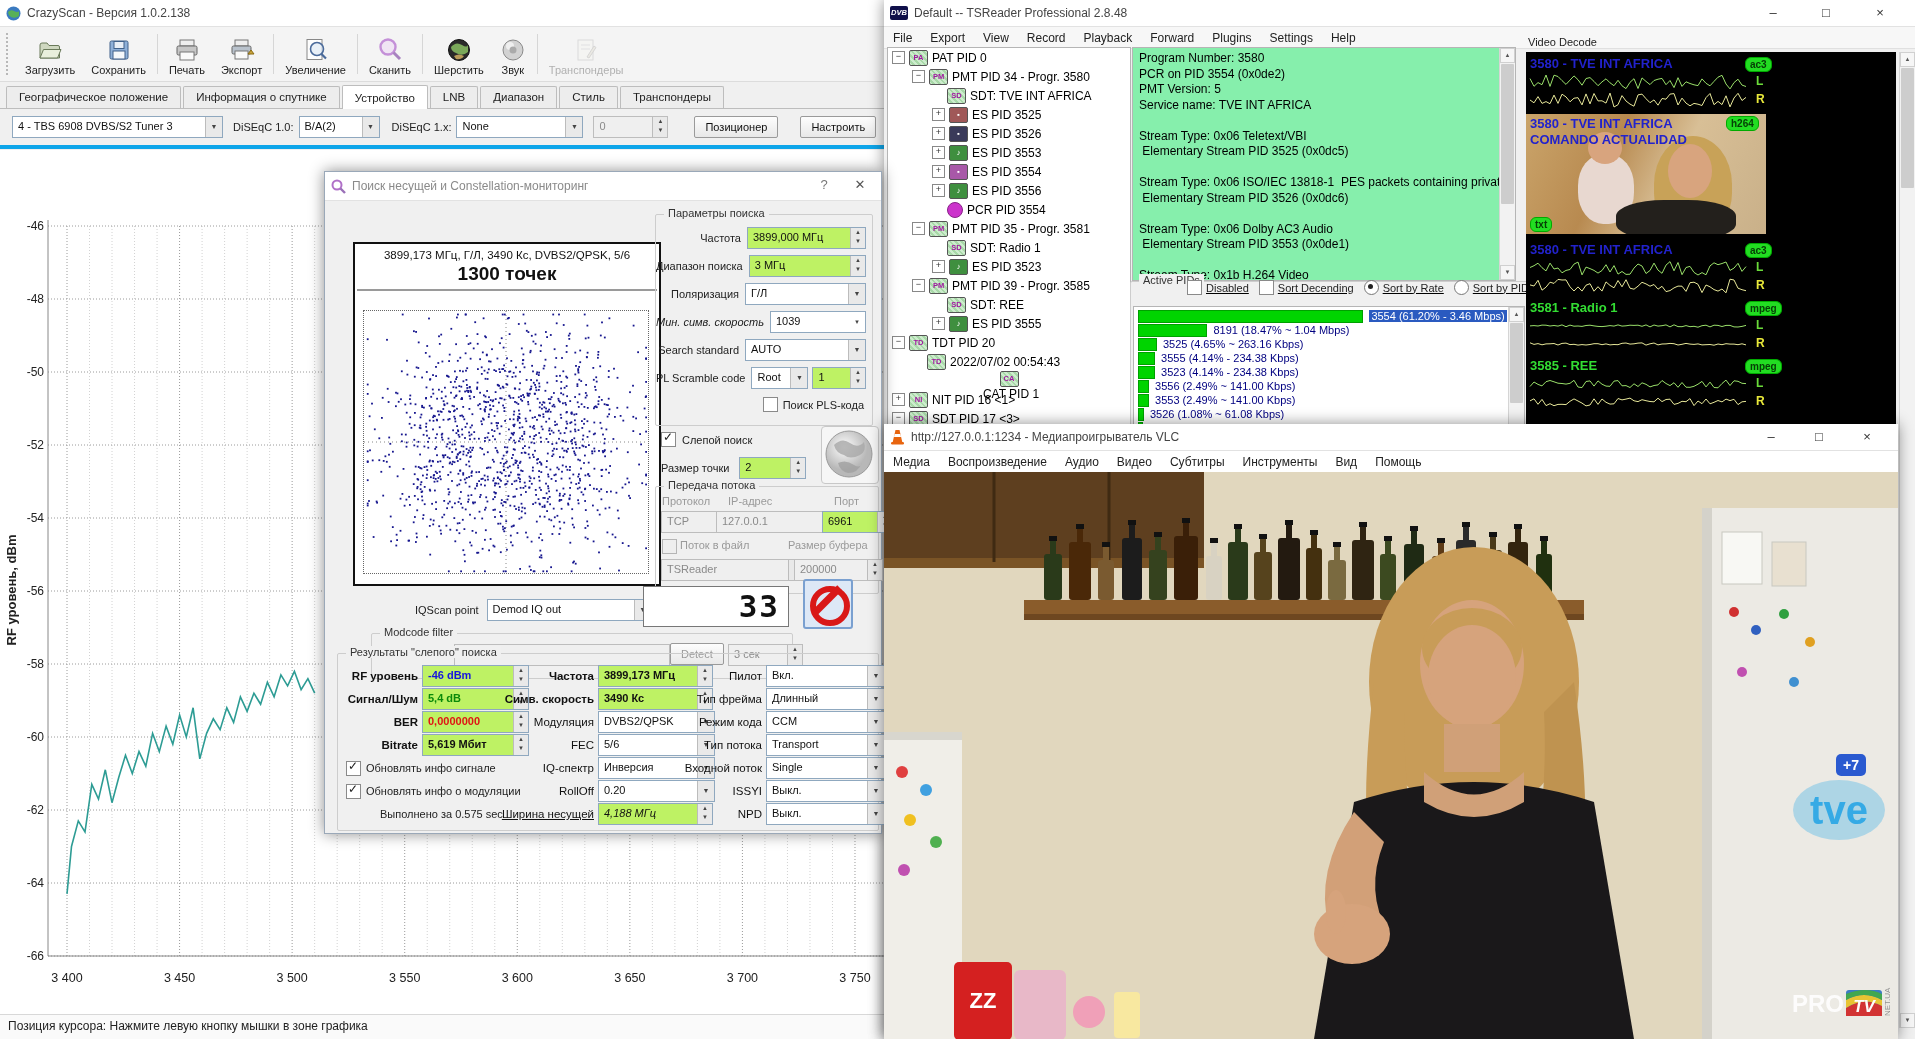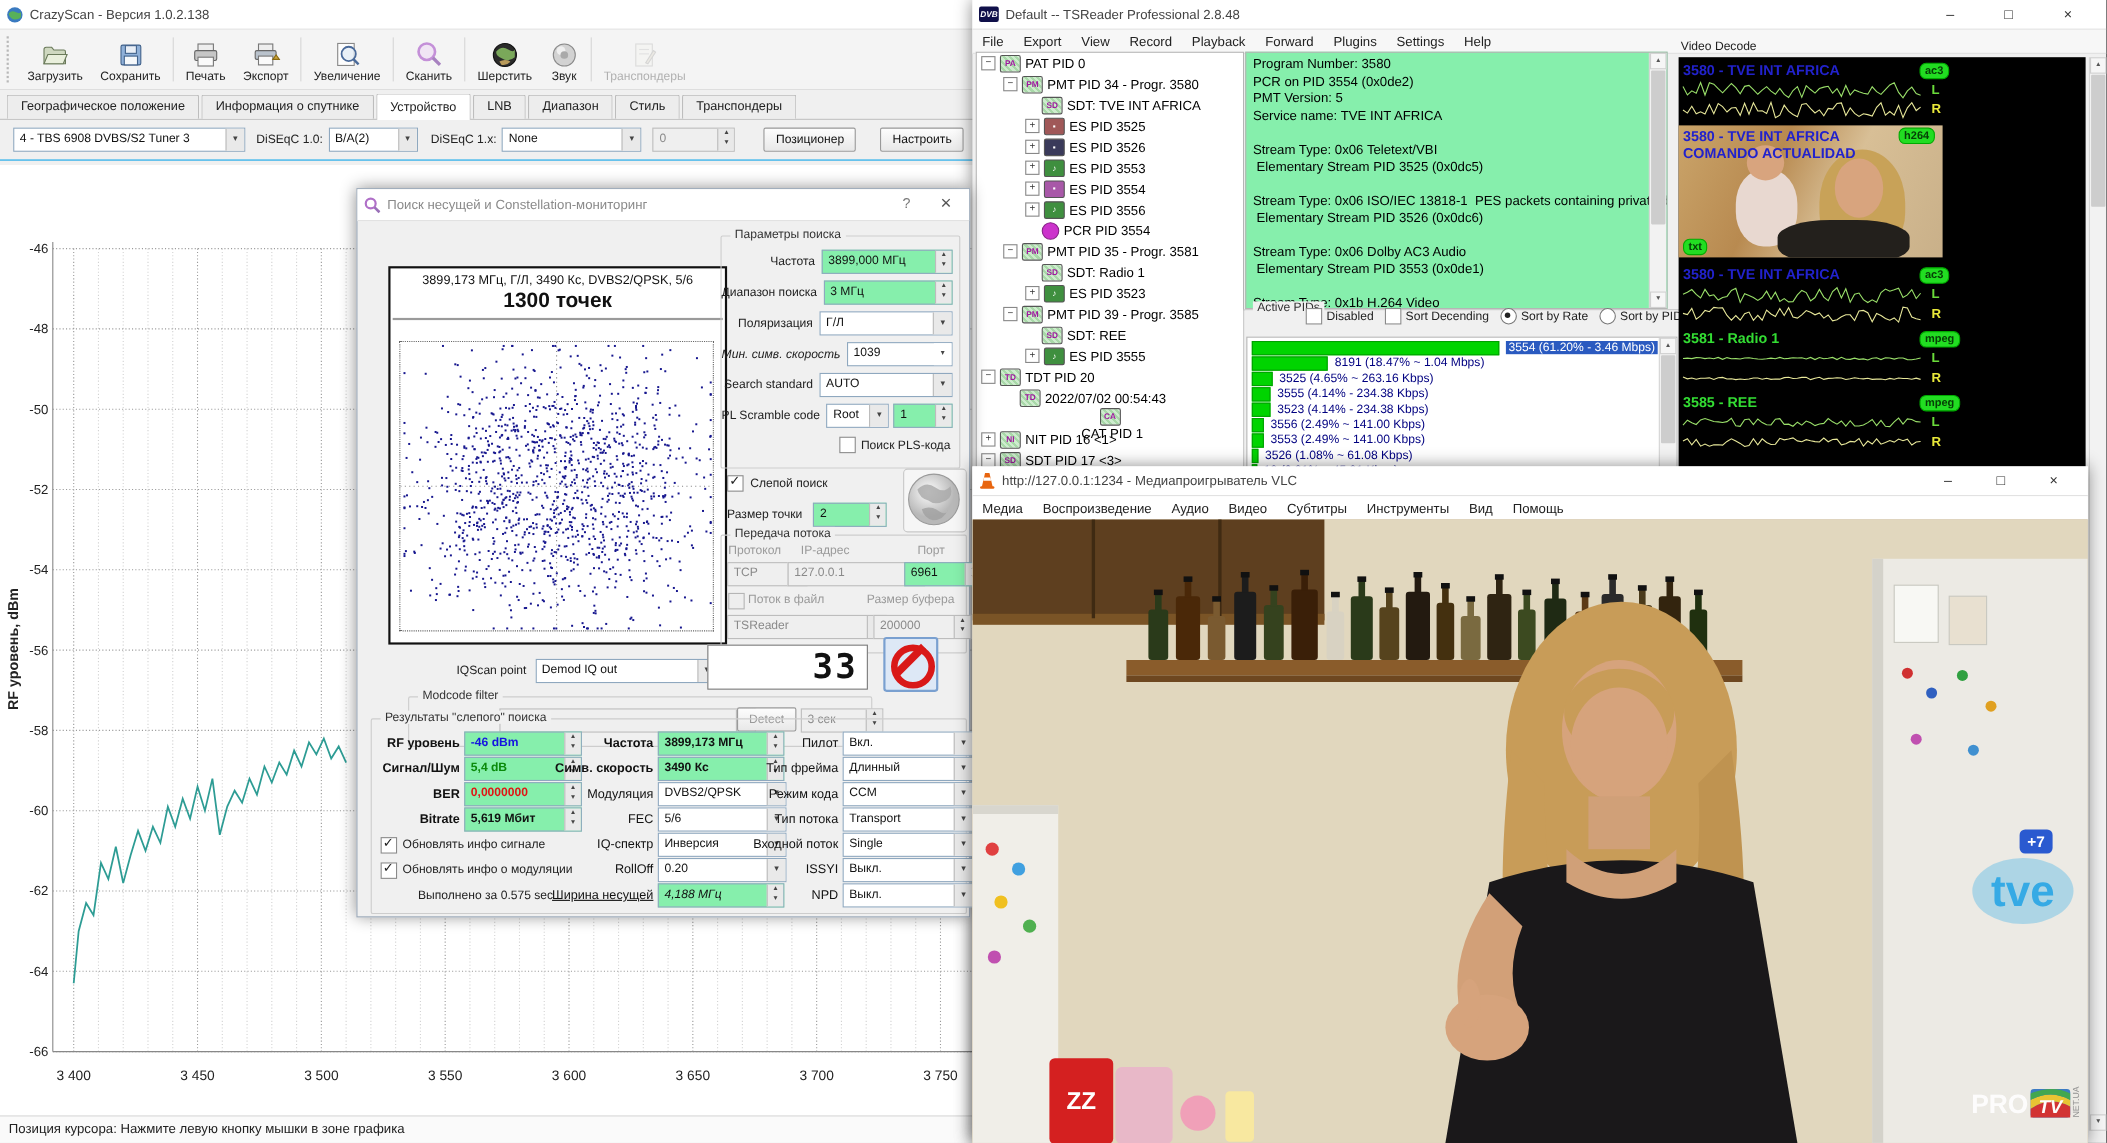--- a/index.html
+++ b/index.html
@@ -10,25 +10,25 @@
   
   #cs-toolbar{height:50px;background:#f4f4f4;border-bottom:1px solid #dcdcdc;display:flex;align-items:stretch;padding:2px 0 2px 6px;}
   .tb-handle{width:5px;border-left:2px dotted #b8b8b8;margin:4px 4px 4px 0;}
   .tbtn{display:flex;flex-direction:column;align-items:center;justify-content:flex-end;padding:2px 8px 3px;font-size:11px;color:#222;}
   .tbtn.disabled{color:#9a9a9a;opacity:.75;}
   .tbtn svg{width:26px;height:26px;margin-bottom:1px;}
   .tsep{width:1px;background:#d6d6d6;margin:5px 3px;}
   #cs-tabs{display:flex;align-items:flex-end;height:26px;border-bottom:1px solid #bdbdbd;background:#f0f0f0;padding-left:6px;}
   .tab{font-size:11.5px;color:#222;padding:4px 12px 5px;border:1px solid #bdbdbd;border-bottom:none;background:#ededed;margin-right:2px;border-radius:2px 2px 0 0;}
   .tab.active{background:#fff;position:relative;top:1px;padding-top:6px;}
-  #cs-devrow{height:36px;background:#f0f0f0;display:flex;align-items:center;padding-left:12px;font-size:11px;color:#222;border-bottom:1px solid #0ea5e9;}
+  #cs-devrow{height:36px;background:#f0f0f0;display:flex;align-items:center;padding-left:12px;font-size:11px;color:#222;border-bottom:4px solid #0ea5e9;}
   .combo{position:relative;height:20px;background:#fff;border:1px solid #8fa8bf;font-size:11px;line-height:19px;padding:0 18px 0 5px;color:#111;white-space:nowrap;}
   .combo .arr{position:absolute;right:0;top:0;bottom:0;width:16px;background:#e9e9e9;border-left:1px solid #bcbcbc;text-align:center;font-size:7px;line-height:19px;color:#444;}
   .combo.dis{background:#efefef;color:#8a8a8a;border-color:#bdbdbd;}
-  .spin{position:relative;height:20px;background:#86efac;border:1px solid #8fa8bf;font-size:11px;line-height:19px;padding:0 16px 0 5px;color:#111;white-space:nowrap;}
+  .spin{position:relative;height:20px;background:#bef264;border:1px solid #8fa8bf;font-size:11px;line-height:19px;padding:0 16px 0 5px;color:#111;white-space:nowrap;}
   .spin .ud{position:absolute;right:0;top:0;bottom:0;width:14px;border-left:1px solid #bcbcbc;background:#e9e9e9;font-size:6px;line-height:9px;text-align:center;color:#444;}
   .spin.dis{background:#efefef;color:#8a8a8a;border-color:#bdbdbd;}
   .pbtn{height:22px;background:linear-gradient(#fdfdfd,#e8e8e8);border:1px solid #9a9a9a;font-size:11px;padding:0 10px;line-height:20px;color:#111;border-radius:2px;}
   #cs-chart{position:absolute;left:0;top:150px;width:890px;height:865px;background:#fff;}
   #cs-status{position:absolute;left:0;bottom:0;width:890px;height:24px;background:#fafafa;border-top:1px solid #d8d8d8;font-size:12px;color:#222;line-height:23px;padding-left:8px;}
   
   #dlg{left:324px;top:171px;width:556px;height:661px;border:1px solid #9aa8b8;z-index:20;}
   #dlg .titlebar{height:28px;color:#8a8a8a;font-size:12px;}
   .gbox{position:absolute;border:1px solid #cdcdcd;border-radius:2px;}
   .gbox .glab{position:absolute;top:-8px;left:8px;background:#f0f0f0;padding:0 4px;font-size:11px;color:#333;white-space:nowrap;}
@@ -1923,21 +1923,21 @@
 
 Stream Type: 0x1b H.264 Video</div>
       <div class="sbar">
           <div class="ar">▲</div>
           <div class="th" style="top:16px;height:140px"></div>
           <div class="ar" style="position:absolute;bottom:0;left:0;right:0">▼</div>
         </div>
     </div>
     <div class="gbox" id="pids-group">
       <span class="glab" style="background:#f0f0f0">Active PIDs</span>
-      <div class="row" style="left:56px;top:-2px;">
+      <div class="row" style="left:56px;top:-2px;text-decoration:underline;">
         <span class="cb"></span>
           <span class="lbl" style="margin:0 10px 0 4px">Disabled</span>
         <span class="cb"></span>
           <span class="lbl" style="margin:0 10px 0 4px">Sort Decending</span>
         <span class="rb on"></span>
           <span class="lbl" style="margin:0 10px 0 4px">Sort by Rate</span>
         <span class="rb"></span>
           <span class="lbl" style="margin:0 0 0 4px">Sort by PID</span>
       </div>
       <div id="pids-list">

